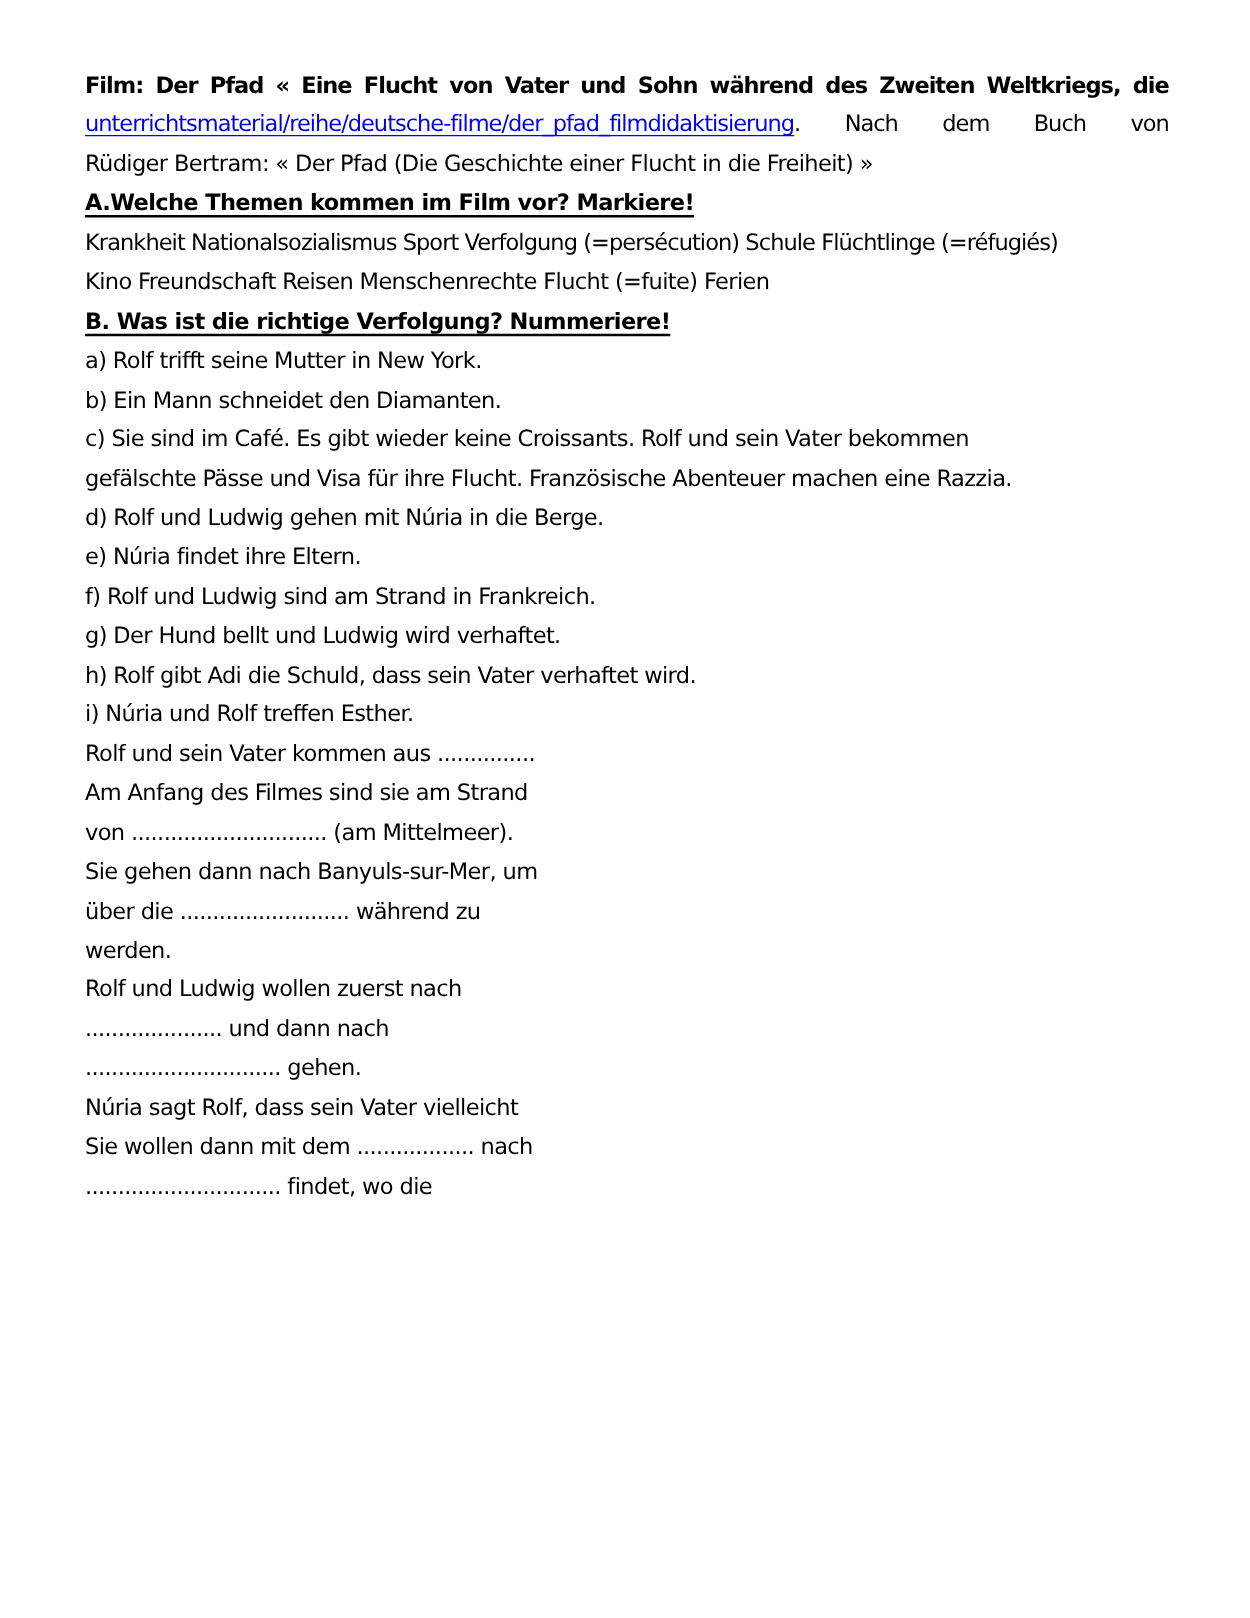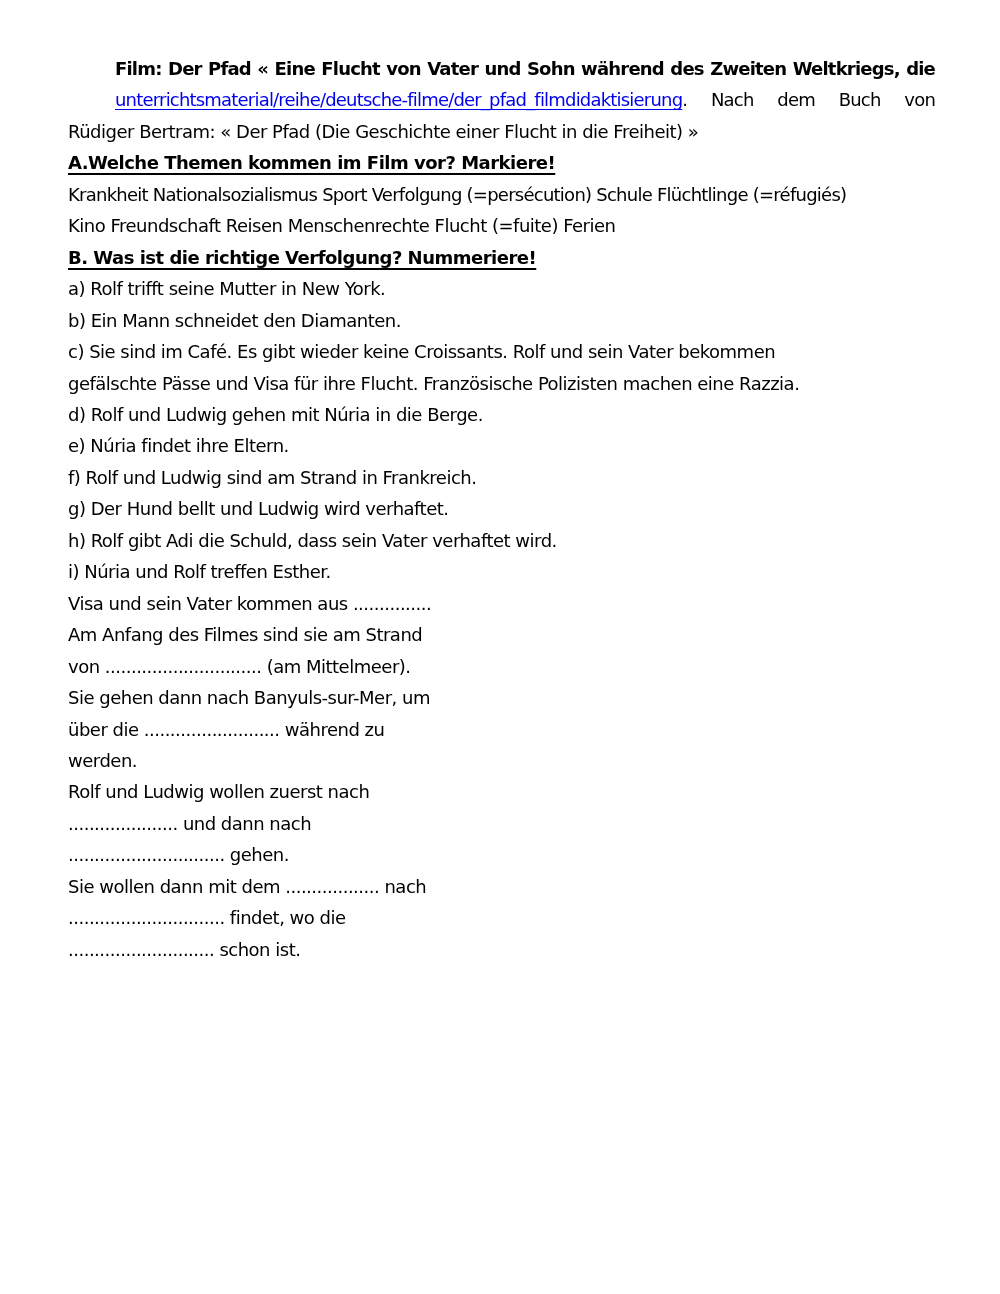--- a/index.html
+++ b/index.html
@@ -20,21 +20,20 @@
   }
   .line {
     line-height: 31.45px;
     white-space: nowrap;
   }
   .justify {
     white-space: normal;
     text-align: justify;
     text-align-last: justify;
     letter-spacing: -0.8px;
-    margin-left: 47px;
   }
   .bold { font-weight: bold; }
   .heading {
     font-weight: bold;
     text-decoration: underline;
     text-decoration-thickness: 2px;
     text-underline-offset: 4px;
   }
   .tight { letter-spacing: -0.75px; }
   .link {
@@ -58,34 +57,34 @@
   </div>
 
   <div class="line heading">A.Welche Themen kommen im Film vor? Markiere!</div>
   <div class="line tight">Krankheit Nationalsozialismus Sport Verfolgung (=persécution) Schule Flüchtlinge (=réfugiés)</div>
   <div class="line">Kino Freundschaft Reisen Menschenrechte Flucht (=fuite) Ferien</div>
 
   <div class="line heading">B. Was ist die richtige Verfolgung? Nummeriere!</div>
   <div class="line">a) Rolf trifft seine Mutter in New York.</div>
   <div class="line">b) Ein Mann schneidet den Diamanten.</div>
   <div class="line">c) Sie sind im Café. Es gibt wieder keine Croissants. Rolf und sein Vater bekommen</div>
-  <div class="line">gefälschte Pässe und Visa für ihre Flucht. Französische Polizisten machen eine Razzia.</div>
+  <div class="line">gefälschte Pässe und Visa für ihre Flucht. Französische Abenteuer machen eine Razzia.</div>
   <div class="line">d) Rolf und Ludwig gehen mit Núria in die Berge.</div>
   <div class="line">e) Núria findet ihre Eltern.</div>
   <div class="line">f) Rolf und Ludwig sind am Strand in Frankreich.</div>
   <div class="line">g) Der Hund bellt und Ludwig wird verhaftet.</div>
   <div class="line">h) Rolf gibt Adi die Schuld, dass sein Vater verhaftet wird.</div>
   <div class="line">i) Núria und Rolf treffen Esther.</div>
 
-  <div class="line">Visa und sein Vater kommen aus ...............</div>
+  <div class="line">Rolf und sein Vater kommen aus ...............</div>
   <div class="line">Am Anfang des Filmes sind sie am Strand</div>
   <div class="line">von .............................. (am Mittelmeer).</div>
   <div class="line">Sie gehen dann nach Banyuls-sur-Mer, um</div>
   <div class="line">über die .......................... während zu</div>
   <div class="line">werden.</div>
   <div class="line">Rolf und Ludwig wollen zuerst nach</div>
   <div class="line">..................... und dann nach</div>
   <div class="line">.............................. gehen.</div>
+  <div class="line">Núria sagt Rolf, dass sein Vater vielleicht</div>
   <div class="line">Sie wollen dann mit dem .................. nach</div>
   <div class="line">.............................. findet, wo die</div>
-  <div class="line">............................ schon ist.</div>
 
 </div>
 
 </body></html>

